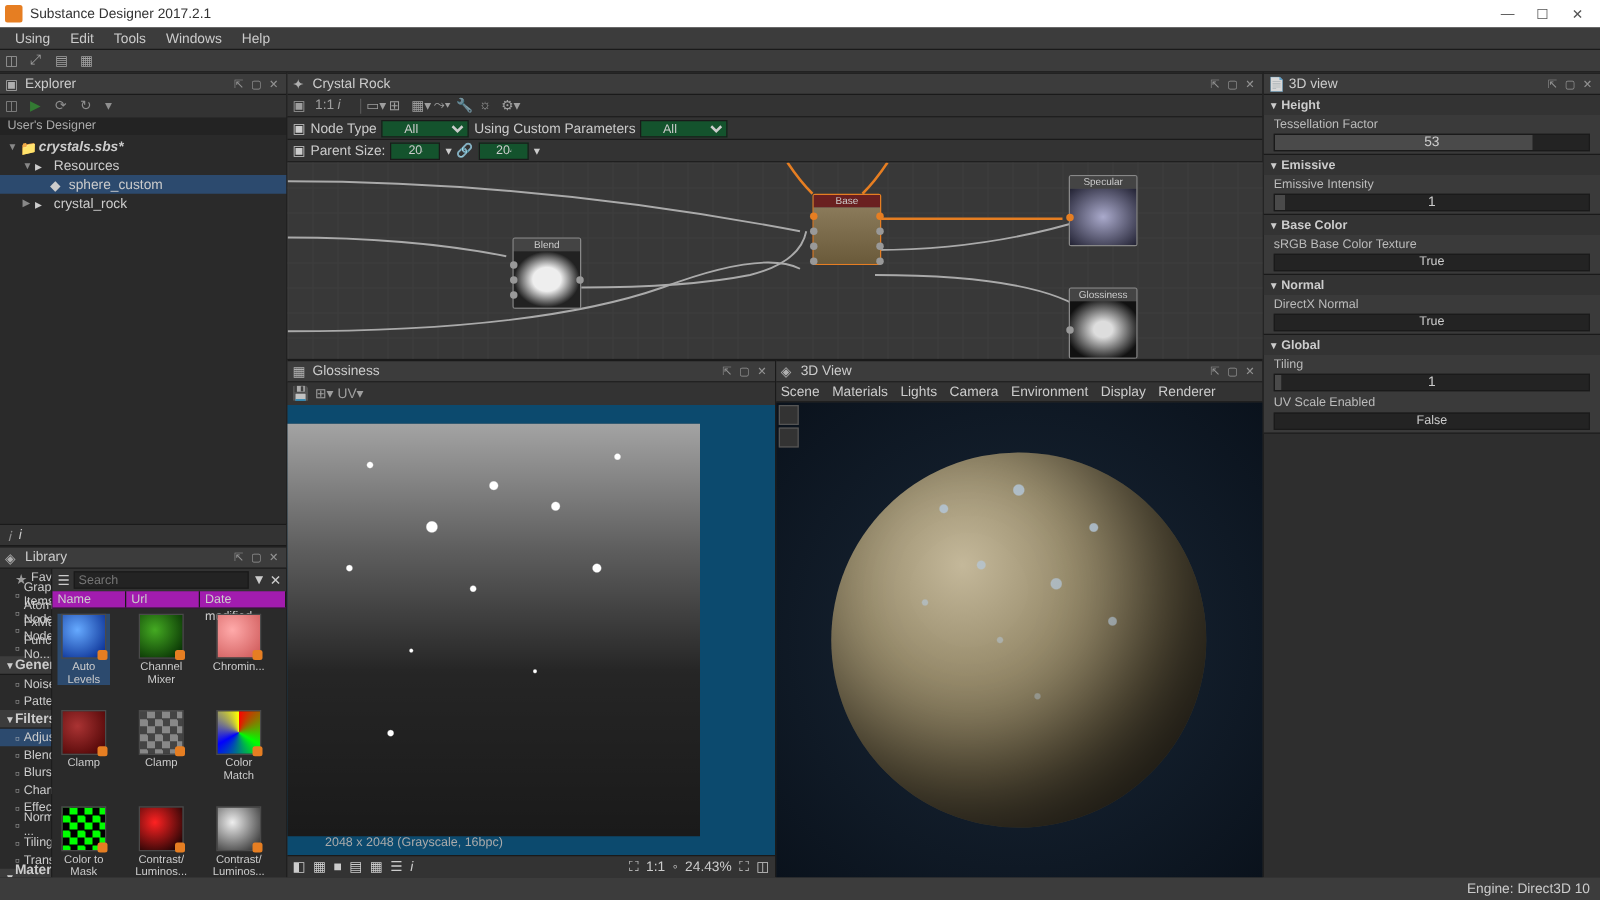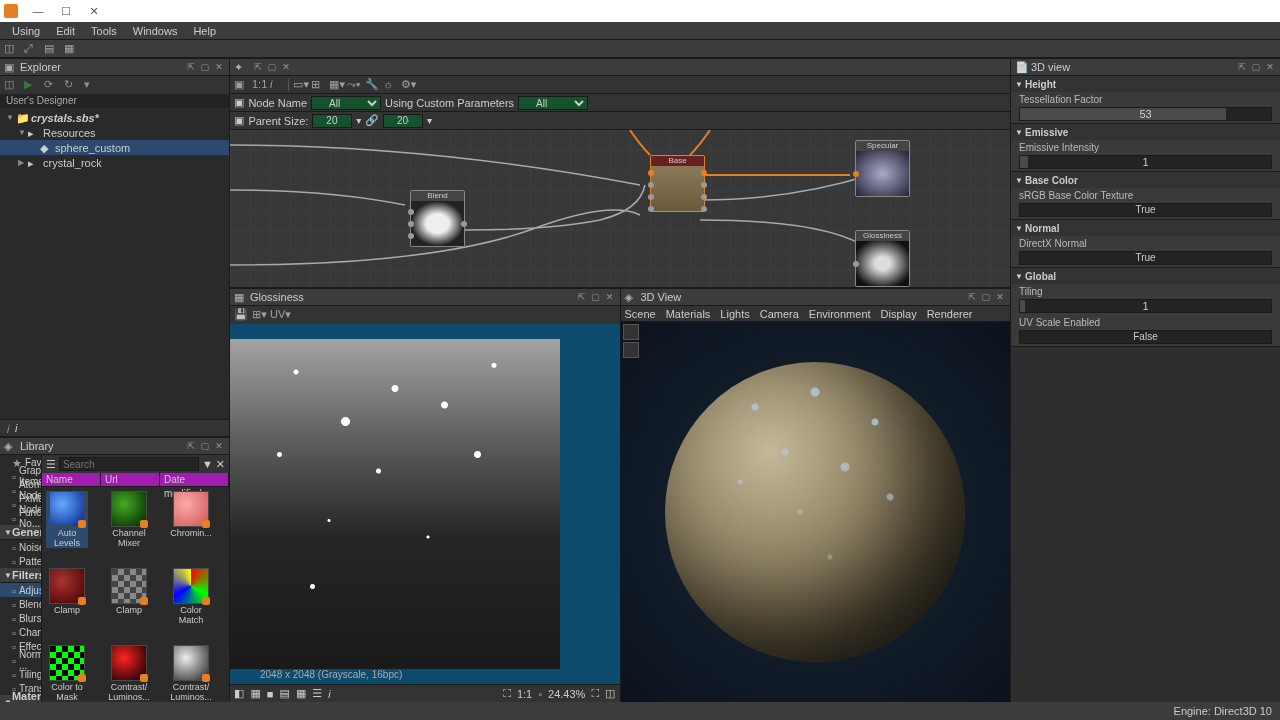--- a/index.html
+++ b/index.html
@@ -86,20 +86,21 @@
 .prop-slider .fill{position:absolute;left:0;top:0;bottom:0;background:#4a4a4a}
 .prop-slider .val{position:relative;z-index:1}
 .prop-bool{height:14px;background:#232323;border:1px solid #1a1a1a;text-align:center;line-height:12px;font-size:10px}
 .statusbar{height:18px;background:#3c3c3c;display:flex;align-items:center;justify-content:flex-end;padding:0 8px;font-size:10px;color:#999}
 </style>
 </head>
 <body>
 
 <div class="titlebar">
   <div class="logo"></div>
+  <div class="title">Substance Designer 2017.2.1</div>
   <div class="winbtn">—</div>
   <div class="winbtn">☐</div>
   <div class="winbtn">✕</div>
 </div>
 
 <div class="menubar">
   <span>Using</span>
   <span>Edit</span>
   <span>Tools</span>
   <span>Windows</span>
@@ -282,40 +283,41 @@
             </div>
           </div>
       </div>
     </div>
   </div>
 
   <div class="midcol">
     <div class="graph-area">
       <div class="panel-head">
         <div class="picon">✦</div>
+        <div class="ptitle">Crystal Rock</div>
         <div class="pctrl">⇱</div>
         <div class="pctrl">▢</div>
         <div class="pctrl">✕</div>
       </div>
       <div class="graph-tools">
         <div class="gt">▣</div>
         <div class="gt">1:1</div>
         <div class="gt"><i>i</i></div>
         <div style="width:1px;height:12px;background:#555"></div>
         <div class="gt">▭▾</div>
         <div class="gt">⊞</div>
         <div class="gt">▦▾</div>
         <div class="gt">⤳▾</div>
         <div class="gt">🔧</div>
         <div class="gt">☼</div>
         <div class="gt">⚙▾</div>
       </div>
       <div class="graph-filter">
         <span>▣</span>
-        <span>Node Name</span>
+        <span>Node Type</span>
         <select style="width:70px"><option>All</option></select>
         <span>Using Custom Parameters</span>
         <select style="width:70px"><option>All</option></select>
       </div>
       <div class="graph-filter">
         <span>▣</span>
         <span>Parent Size:</span>
         <input style="width: 40px;" value="2048"> ▾
         <span>🔗</span>
         <input style="width: 40px;" value="2048"> ▾

